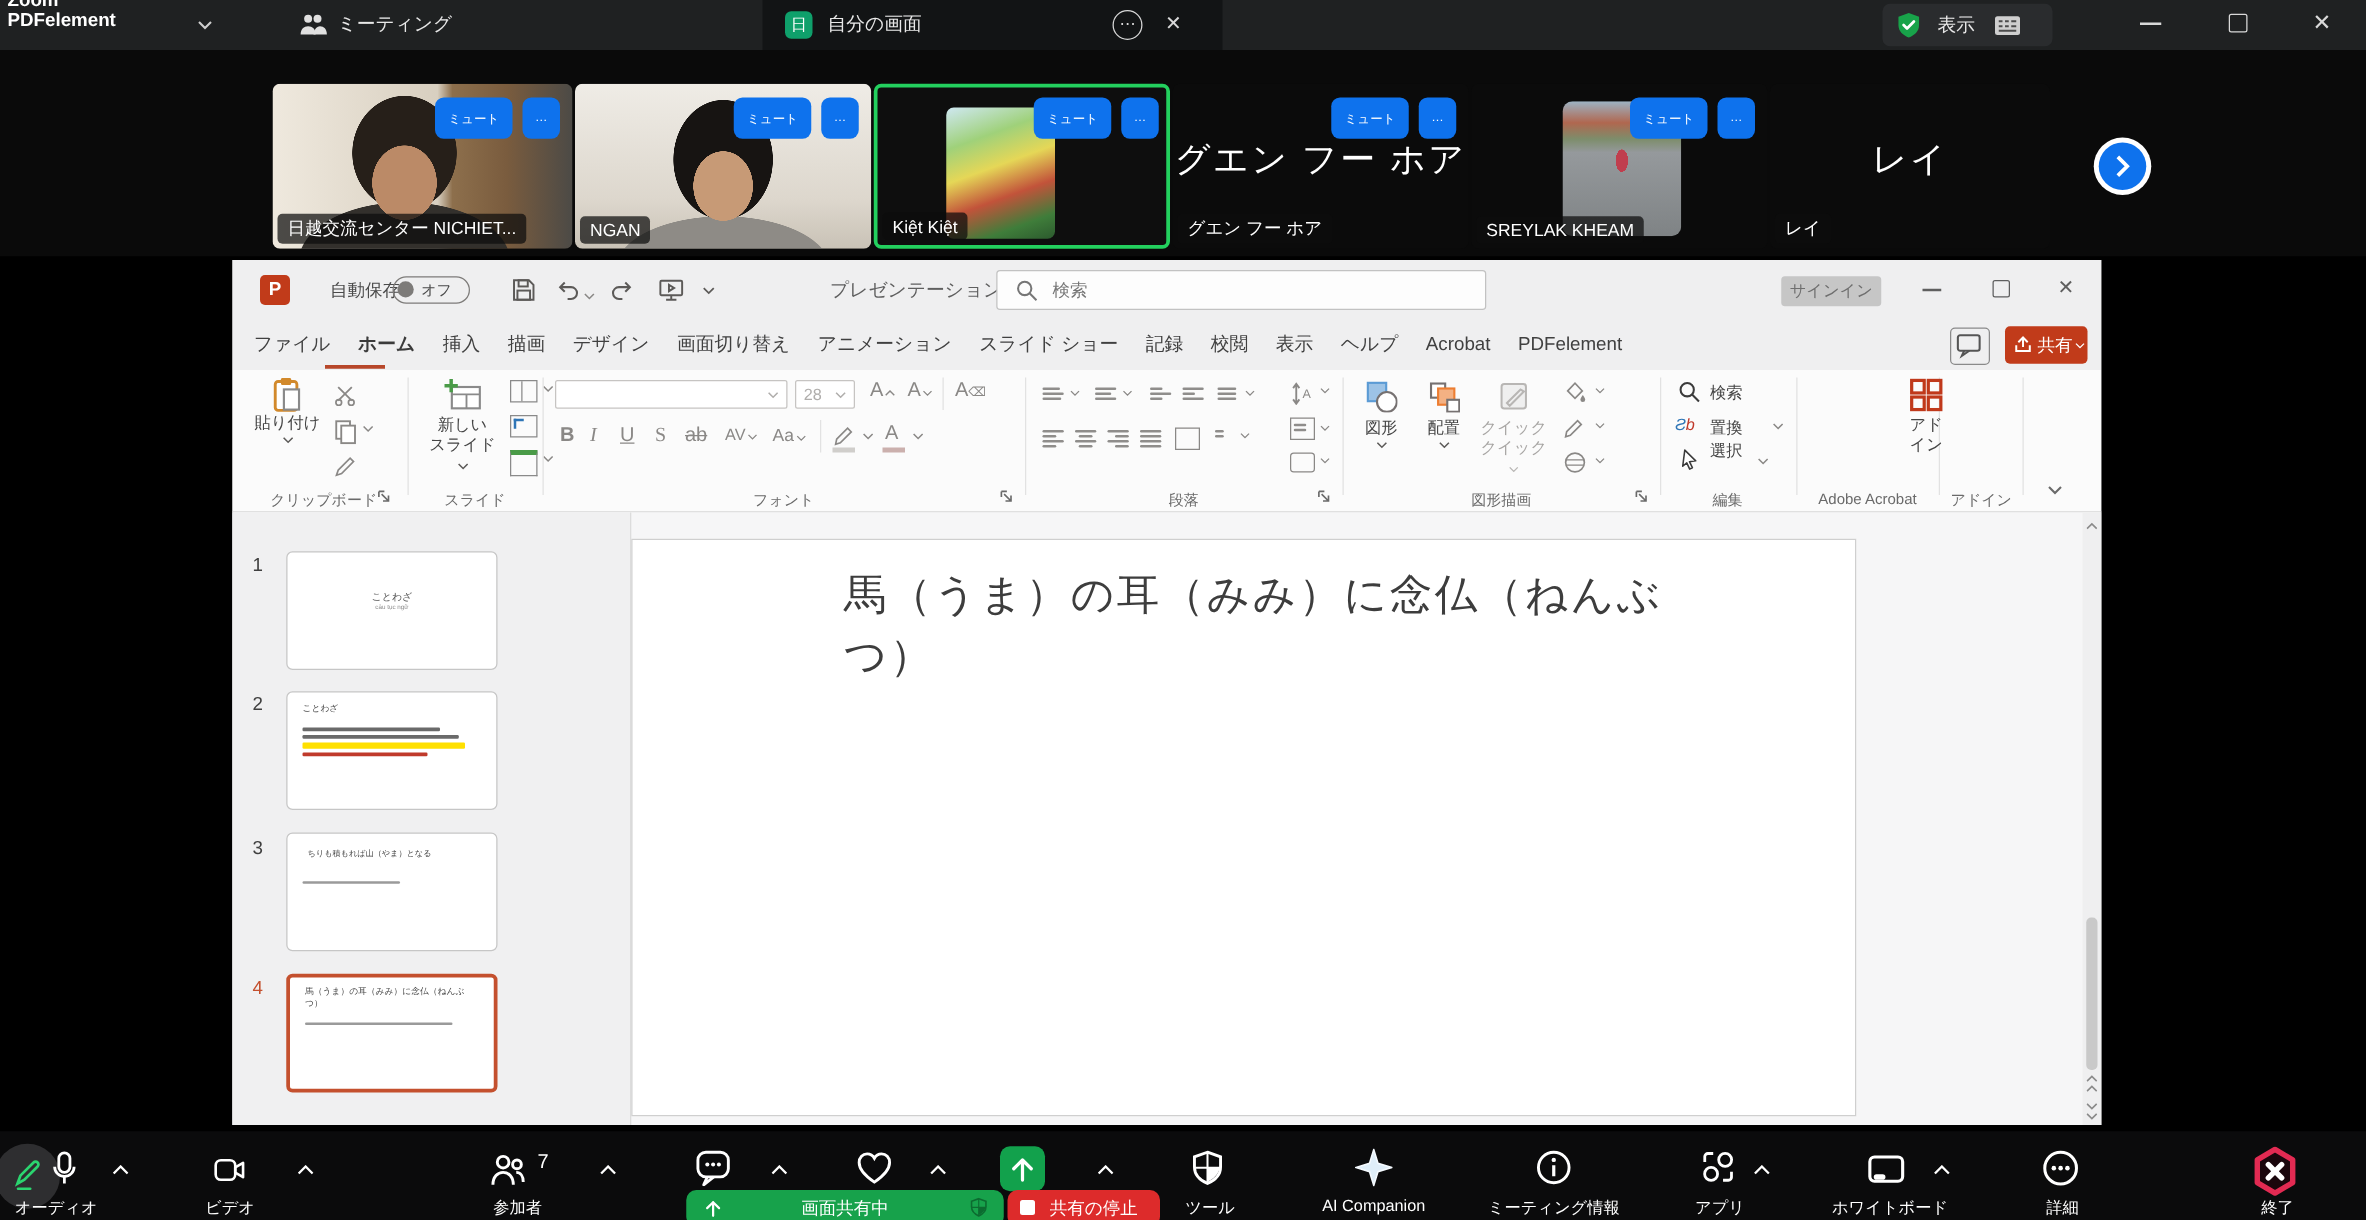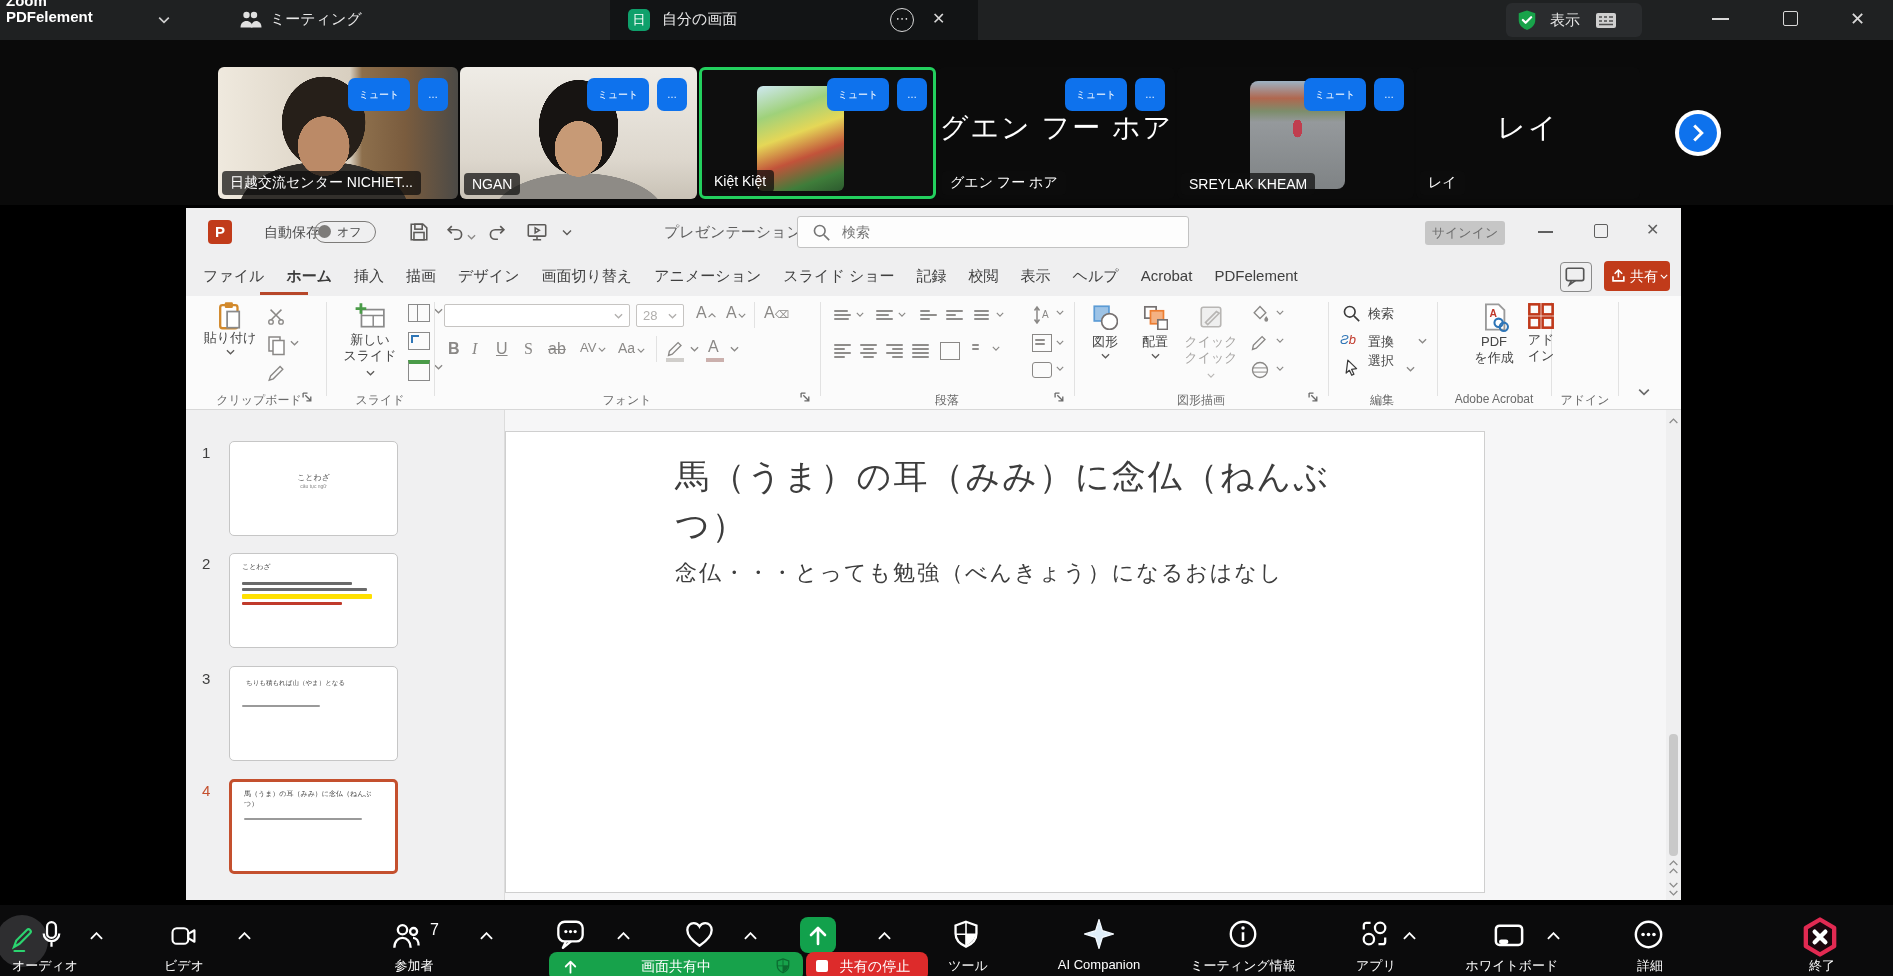--- a/index.html
+++ b/index.html
@@ -664,27 +664,20 @@
       <svg class="t" style="left:1156px;top:62px" width="20" height="20" viewBox="0 0 24 24">
           <use href="#cursor"></use>
         </svg>
       <div class="t rbtnlbl" style="left:1182px;top:57px">選択</div>
       <svg class="t" style="left:1220px;top:70px;color:#8a8886" width="9" height="6" viewBox="0 0 10 6">
           <use href="#cvd"></use>
         </svg>
       <div class="glabel" style="left:1196px">編集</div>
       <div class="gdiv" style="left:1251px"></div>
 
-      <div class="t" style="left:1262px;top:4px;width:92px;height:88px;text-align:center">
-        <svg style="margin:2px auto" width="30" height="30" viewBox="0 0 26 26">
-            <use href="#pdfico"></use>
-          </svg>
-        <div class="rbtnlbl">PDF</div>
-        <div class="rbtnlbl">を作成</div>
-      </div>
       <div class="glabel" style="left:1308px">Adobe Acrobat</div>
       <div class="gdiv" style="left:1365px"></div>
 
       <div class="t" style="left:1328px;top:4px;width:54px;height:88px;text-align:center">
         <svg style="margin:2px auto" width="28" height="28" viewBox="0 0 24 24">
             <use href="#addinico"></use>
           </svg>
         <div class="rbtnlbl">アド</div>
         <div class="rbtnlbl">イン</div>
       </div>
@@ -720,21 +713,20 @@
 
         <div class="t snum" style="top:372px;color:#C4502E">4</div>
         <div class="t thumb sel" style="top:369px">
           <div style="margin:7px 10px 0 12px;font-size:7px;line-height:10px;color:#444">馬（うま）の耳（みみ）に念仏（ねんぶつ）</div>
           <div class="m-line" style="left:12px;top:36px;width:118px;height:2px;background:#9a9a9a"></div>
         </div>
       </div>
 
       <div class="t slide">
         <div class="t" style="left:169px;top:20px;width:700px;font-size:34px;line-height:1.45;letter-spacing:2px;color:#3d3d3d">馬（うま）の耳（みみ）に念仏（ねんぶつ）</div>
-        <div class="t nowrap" style="left:169px;top:126px;font-size:22px;letter-spacing:2px;color:#3d3d3d">念仏・・・とっても勉強（べんきょう）になるおはなし</div>
       </div>
 
       <div class="t sscroll">
         <svg class="t" style="left:3px;top:8px;color:#8a8a8a" width="9" height="6" viewBox="0 0 14 8">
             <use href="#cvu"></use>
           </svg>
         <div class="t" style="left:3px;top:324px;width:9px;height:122px;background:#c9c9c9;border-radius:4px"></div>
         <svg class="t" style="left:3px;top:450px;color:#8a8a8a" width="9" height="6" viewBox="0 0 14 8">
             <use href="#cvu"></use>
           </svg>

